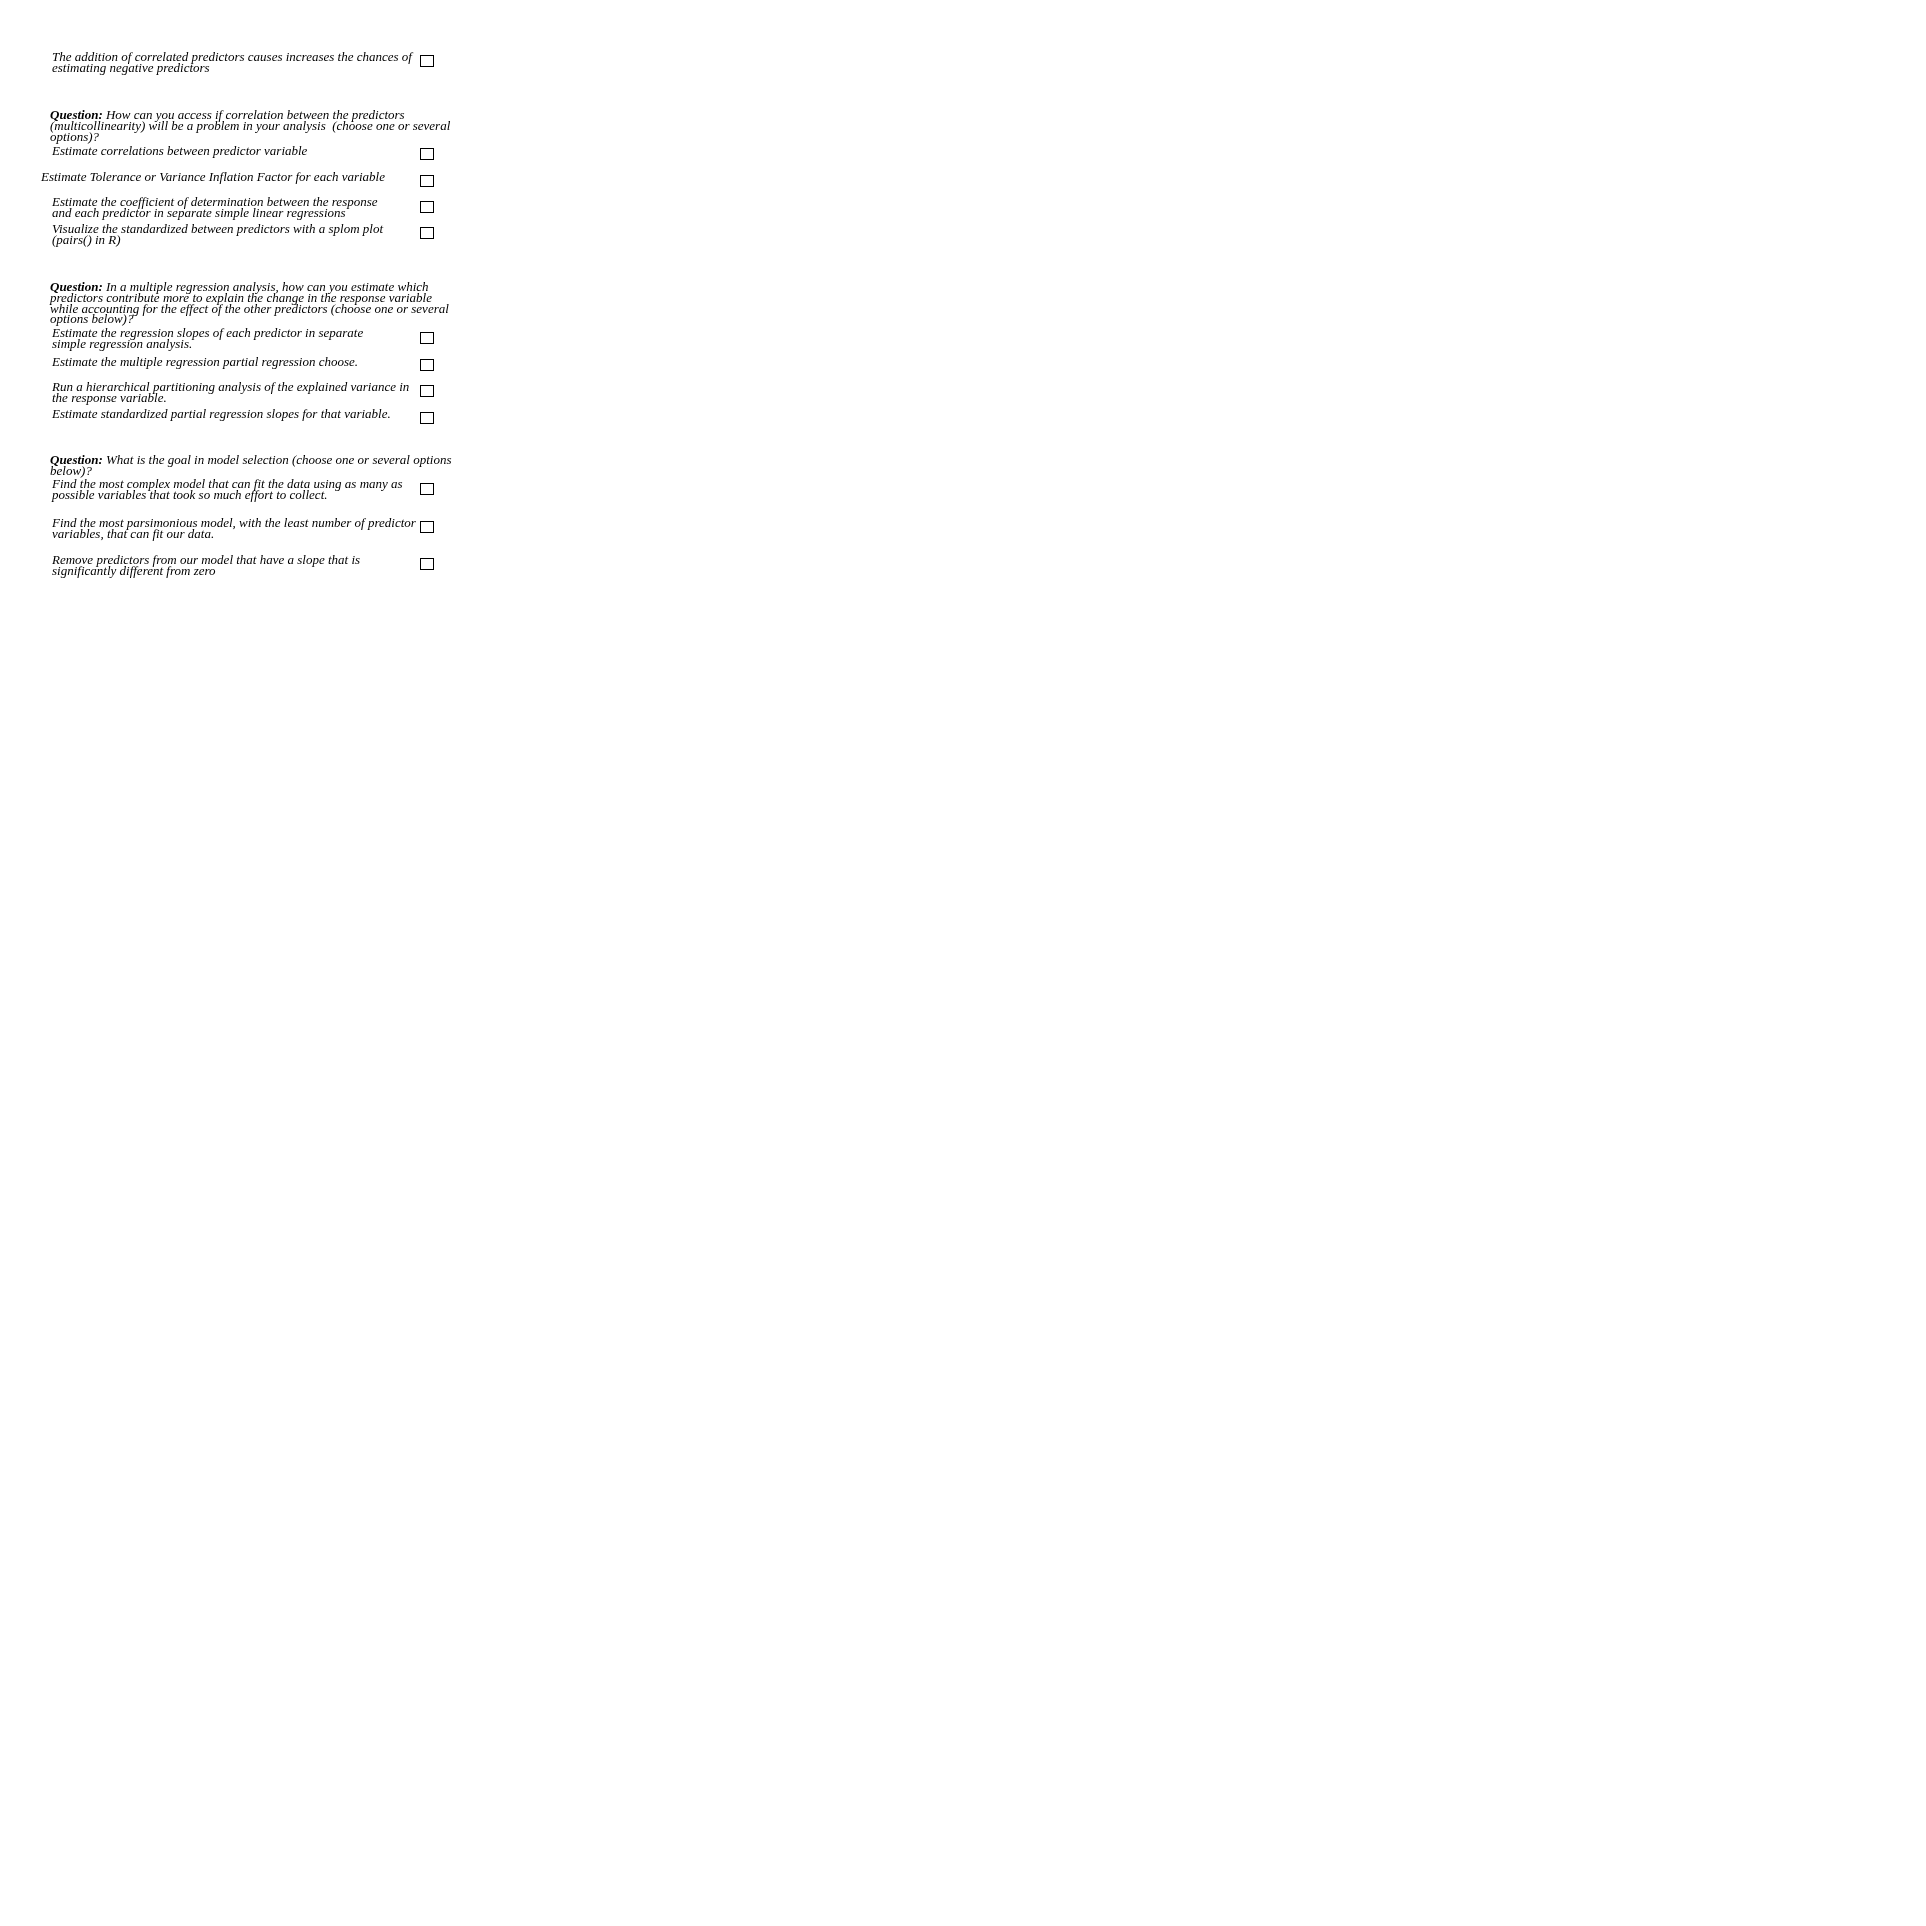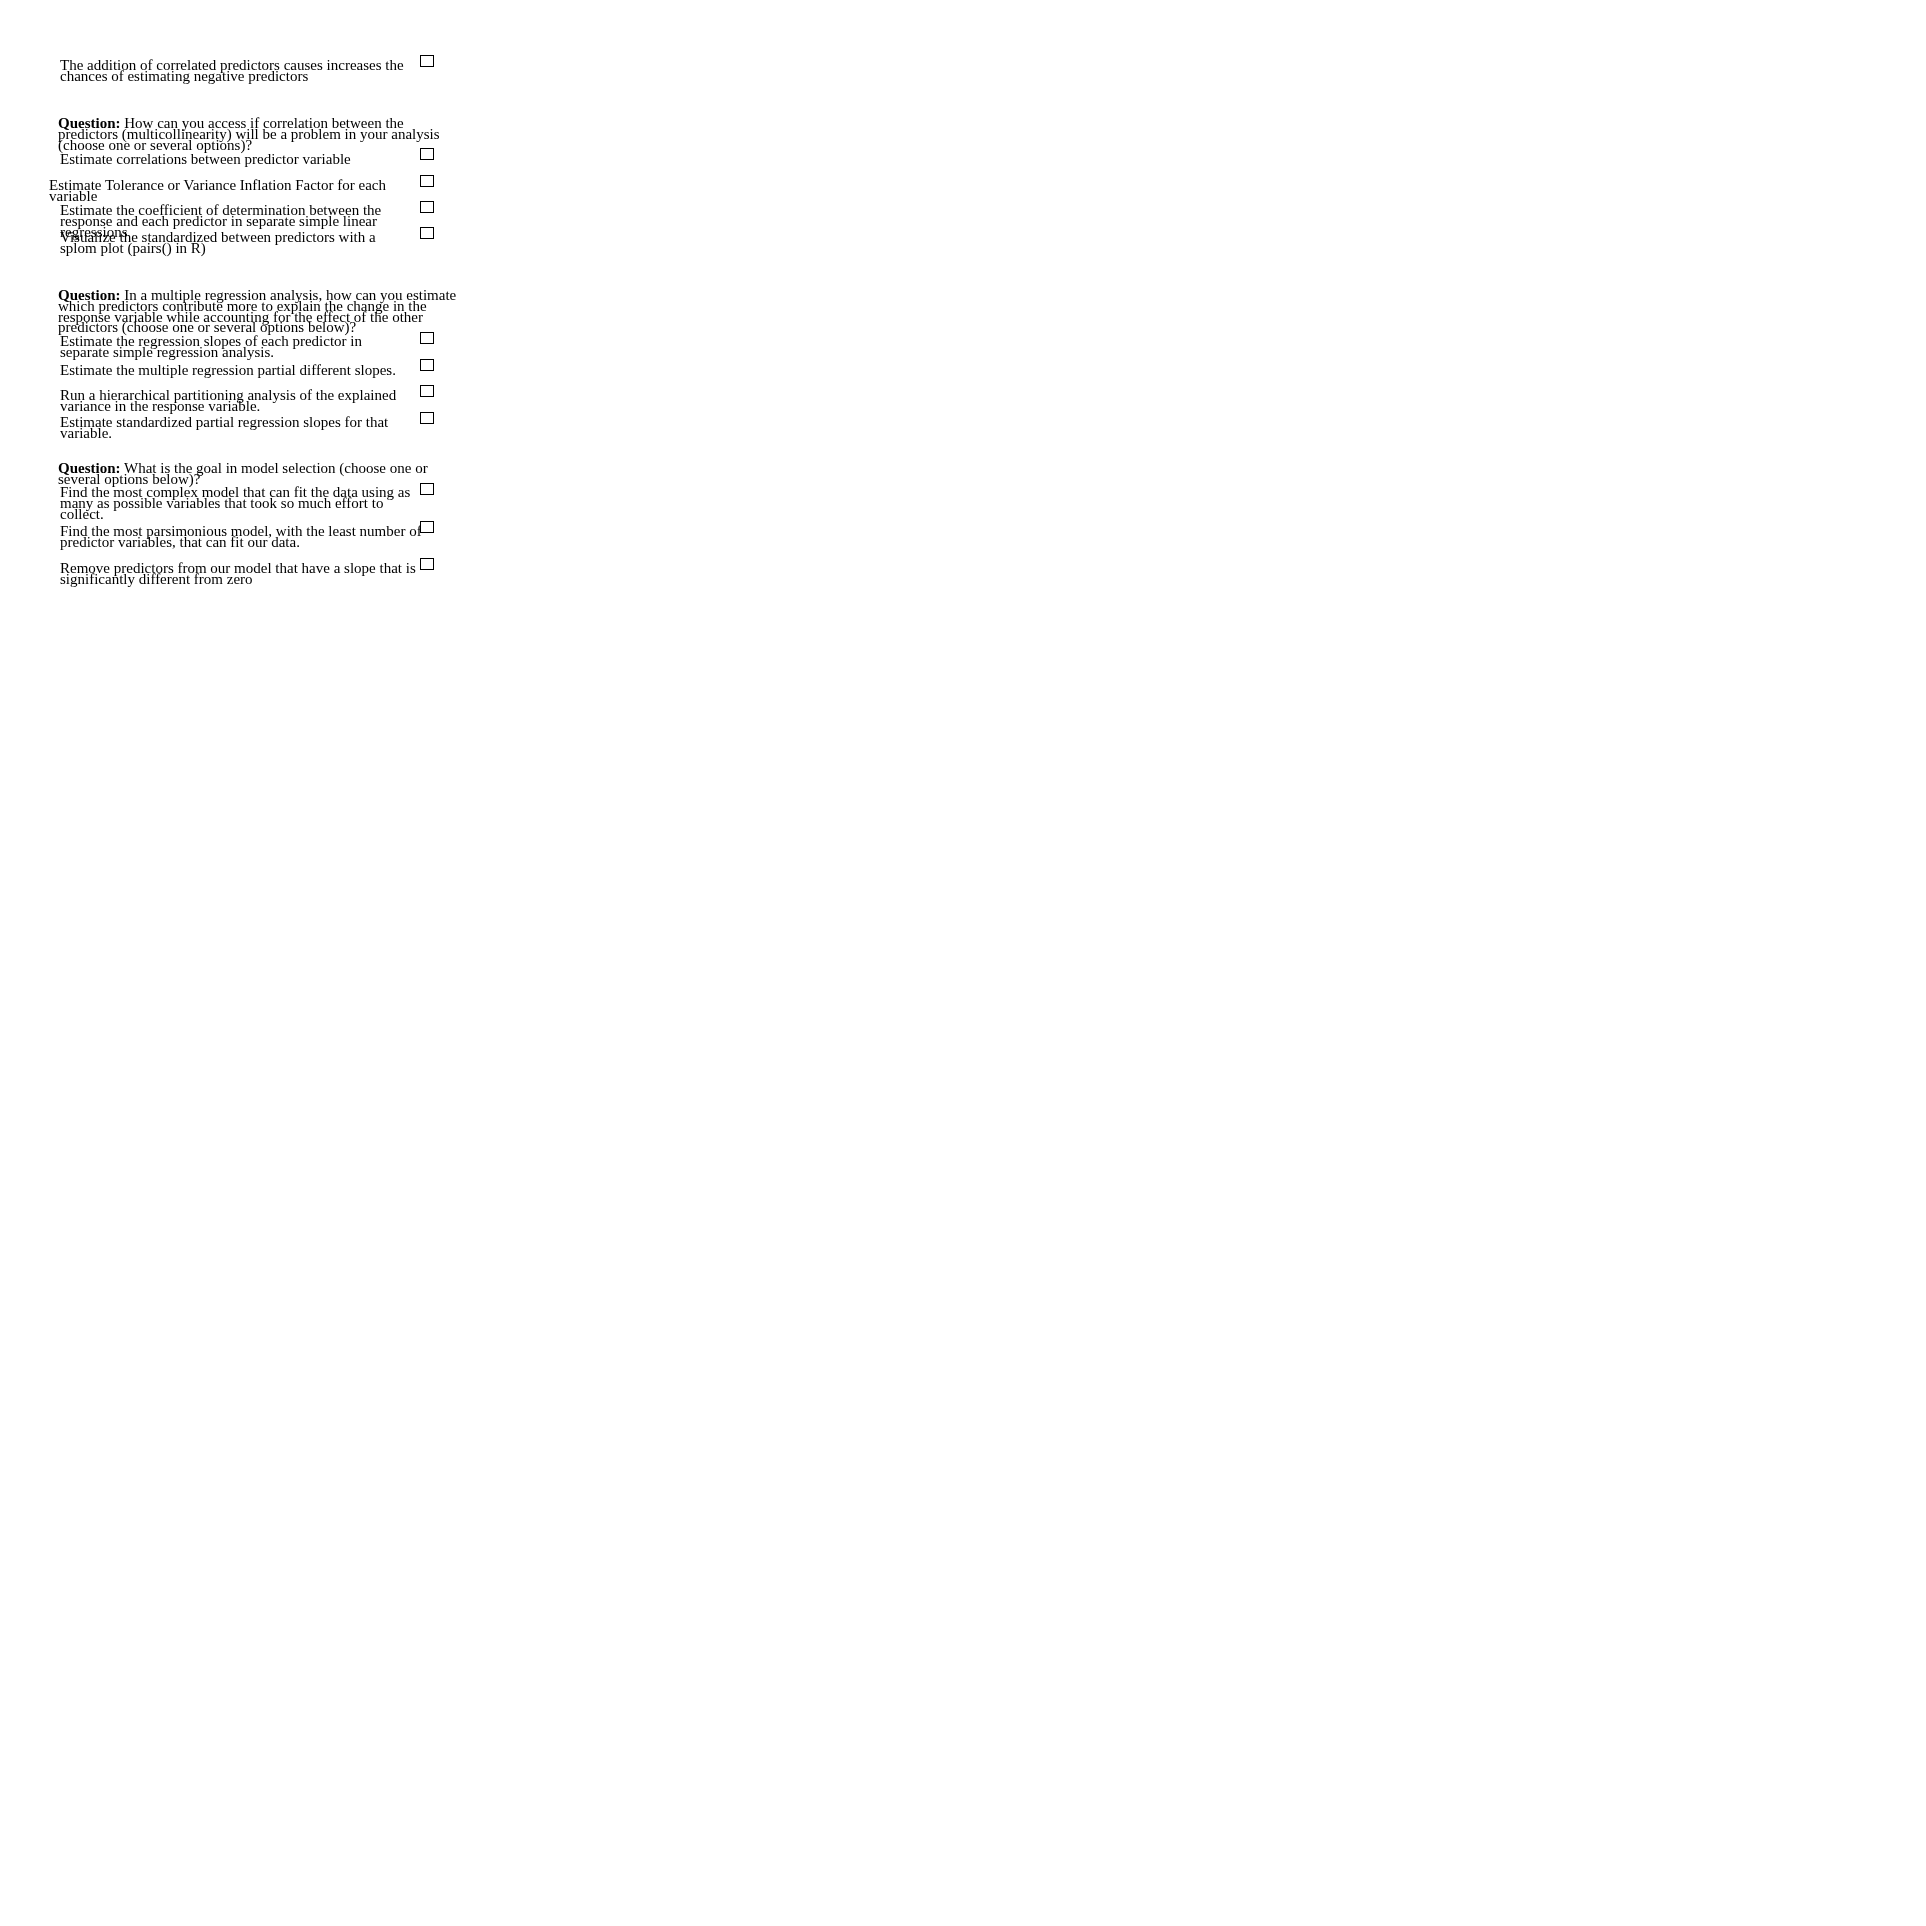--- a/index.html
+++ b/index.html
@@ -11,25 +11,26 @@
     position: relative;
     width: 491px;
     height: 636px;
     background: #ffffff;
     color: #000000;
     font-family: "Liberation Serif", "DejaVu Serif", serif;
     overflow: hidden;
   }
   .txt {
     position: absolute;
-    margin: 12px;
-    font-size: 15px;
+    margin: 4px;
+    font-size: 13px;
     line-height: 10.8px;
     white-space: pre-wrap;
     color: #000000;
+    font-style: italic;
   }
   .qlabel {
     font-weight: bold;
   }
   .cb {
     position: absolute;
     width: 14px;
     height: 12px;
     box-sizing: border-box;
     border: 1.2px solid #000000;
@@ -57,21 +58,21 @@
   <span class="cb" style="left:420px; top:201px;" role="checkbox" aria-checked="false"></span>
 
   <p class="txt" style="left:48px; top:220px; width:343px;">Visualize the standardized between predictors with a splom plot (pairs() in R)</p>
   <span class="cb" style="left:420px; top:227px;" role="checkbox" aria-checked="false"></span>
 
   <p class="txt" style="left:46px; top:278px; width:403px;"><span class="qlabel">Question:</span><span> In a multiple regression analysis, how can you estimate which predictors contribute more to explain the change in the response variable while accounting for the effect of the other predictors (choose one or several options below)?</span></p>
 
   <p class="txt" style="left:48px; top:324px; width:347px;">Estimate the regression slopes of each predictor in separate simple regression analysis.</p>
   <span class="cb" style="left:420px; top:332px;" role="checkbox" aria-checked="false"></span>
 
-  <p class="txt" style="left:48px; top:353px; width:347px;">Estimate the multiple regression partial different slopes.</p>
+  <p class="txt" style="left:48px; top:353px; width:347px;">Estimate the multiple regression partial regression choose.</p>
   <span class="cb" style="left:420px; top:359px;" role="checkbox" aria-checked="false"></span>
 
   <p class="txt" style="left:48px; top:378px; width:362px;">Run a hierarchical partitioning analysis of the explained variance in the response variable.</p>
   <span class="cb" style="left:420px; top:385px;" role="checkbox" aria-checked="false"></span>
 
   <p class="txt" style="left:48px; top:405px; width:347px;">Estimate standardized partial regression slopes for that variable.</p>
   <span class="cb" style="left:420px; top:412px;" role="checkbox" aria-checked="false"></span>
 
   <p class="txt" style="left:46px; top:451px; width:403px;"><span class="qlabel">Question:</span><span> What is the goal in model selection (choose one or several options below)?</span></p>
 

